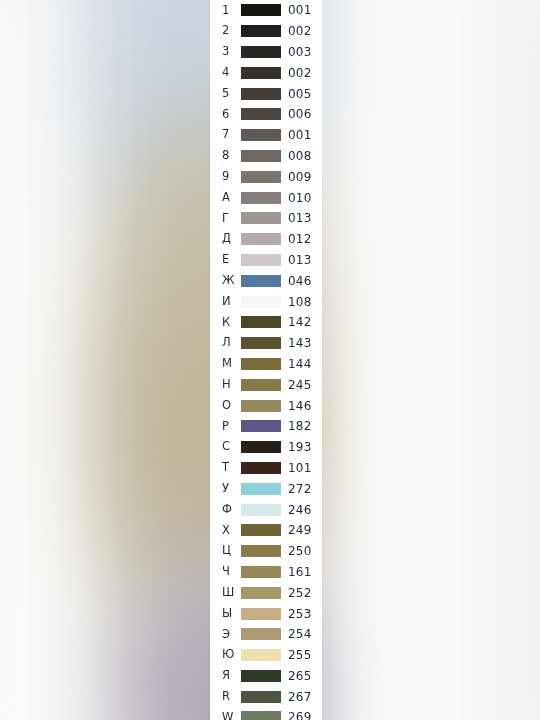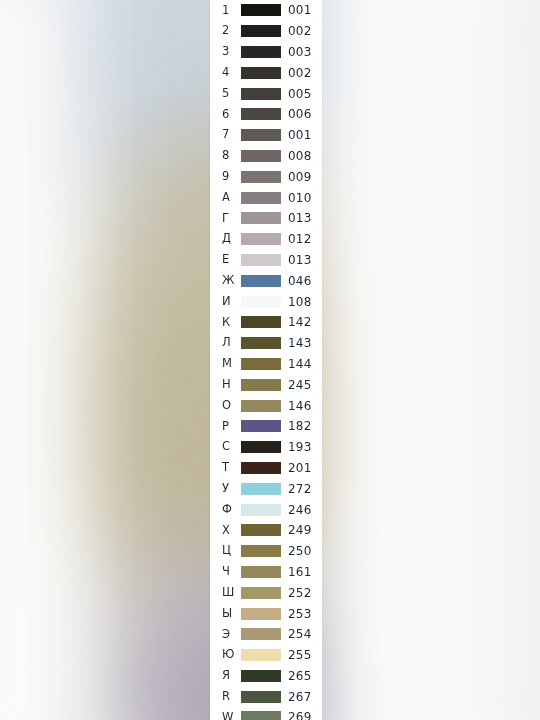--- a/index.html
+++ b/index.html
@@ -269,21 +269,21 @@
         <span class="row-code">182</span>
       </div>
       <div class="swatch-row">
         <span class="row-index">С</span>
         <span class="row-swatch" style="background: rgb(38, 32, 26);"></span>
         <span class="row-code">193</span>
       </div>
       <div class="swatch-row">
         <span class="row-index">Т</span>
         <span class="row-swatch" style="background: rgb(58, 35, 25);"></span>
-        <span class="row-code">201</span>
+        <span class="row-code">101</span>
       </div>
       <div class="swatch-row">
         <span class="row-index">У</span>
         <span class="row-swatch" style="background: rgb(142, 208, 220);"></span>
         <span class="row-code">272</span>
       </div>
       <div class="swatch-row">
         <span class="row-index">Ф</span>
         <span class="row-swatch" style="background: rgb(214, 232, 232);"></span>
         <span class="row-code">246</span>

